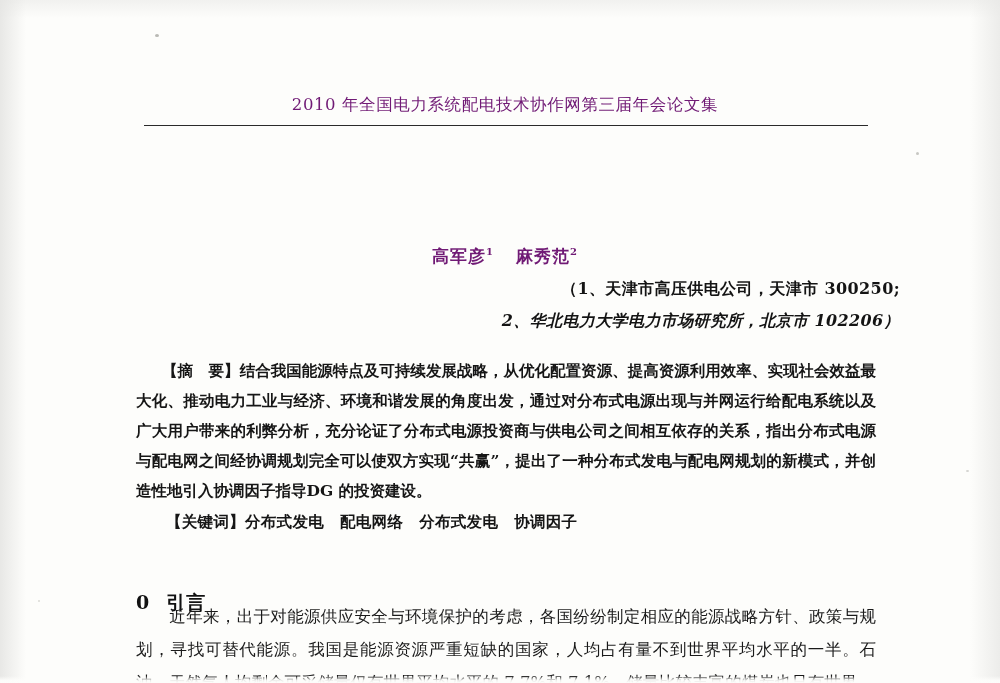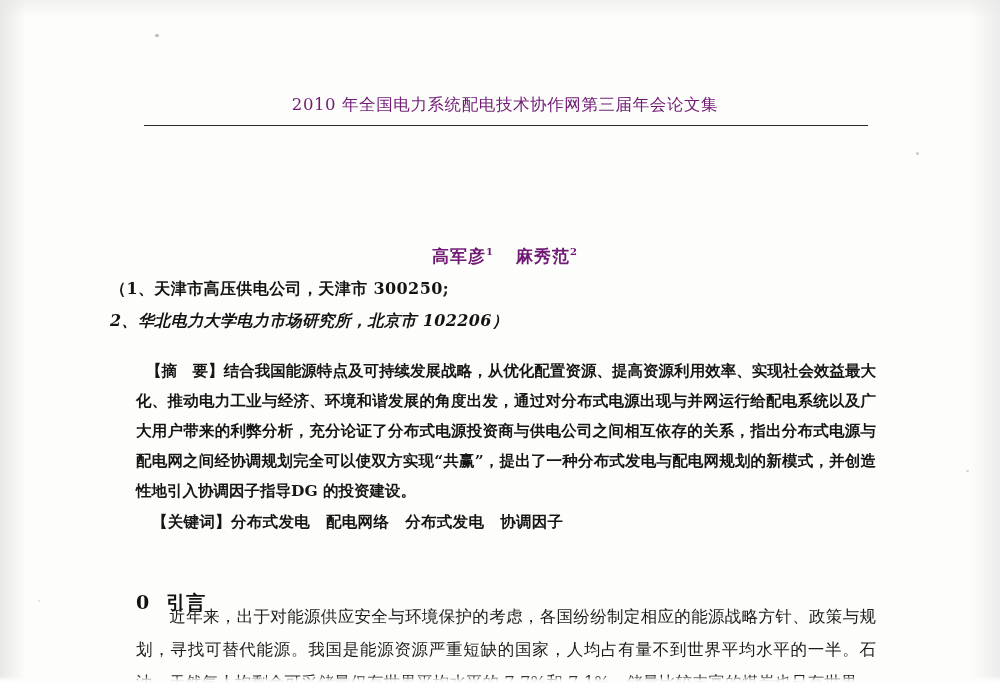--- a/index.html
+++ b/index.html
@@ -107,21 +107,21 @@
     vertical-align: super;
     font-weight: bold;
   }
   .author-gap { display: inline-block; width: 22px; }
 
   
   .affil {
     position: absolute;
     left: 0;
     width: 790px;
-    text-align: left;
+    text-align: right;
     font-size: 16px;
     font-weight: bold;
     color: #141414;
     letter-spacing: 0.4px;
     font-family: "DejaVu Serif", serif;
   }
   .affil.a1 { top: 279px; }
   .affil.a2 { top: 311px; font-style: italic; }
 
   
@@ -131,33 +131,33 @@
     top: 356px;
     width: 740px;
     font-size: 15.5px;
     font-weight: bold;
     line-height: 30px;
     color: #161616;
     text-align: justify;
     text-justify: inter-ideograph;
     font-family: "DejaVu Serif", serif;
   }
-  .abstract .lead { margin-left: 10px; }
+  .abstract .lead { margin-left: 26px; }
   .keywords {
     position: absolute;
     left: 26px;
     top: 512px;
     width: 740px;
     font-size: 15.5px;
     font-weight: bold;
     color: #161616;
     letter-spacing: 0.3px;
     font-family: "DejaVu Serif", serif;
   }
-  .keywords .lead { margin-left: 16px; }
+  .keywords .lead { margin-left: 30px; }
   .kw-gap { display: inline-block; width: 16px; }
 
   
   .section-head {
     position: absolute;
     left: 26px;
     top: 562px;
     font-size: 19px;
     font-weight: bold;
     color: #111111;

